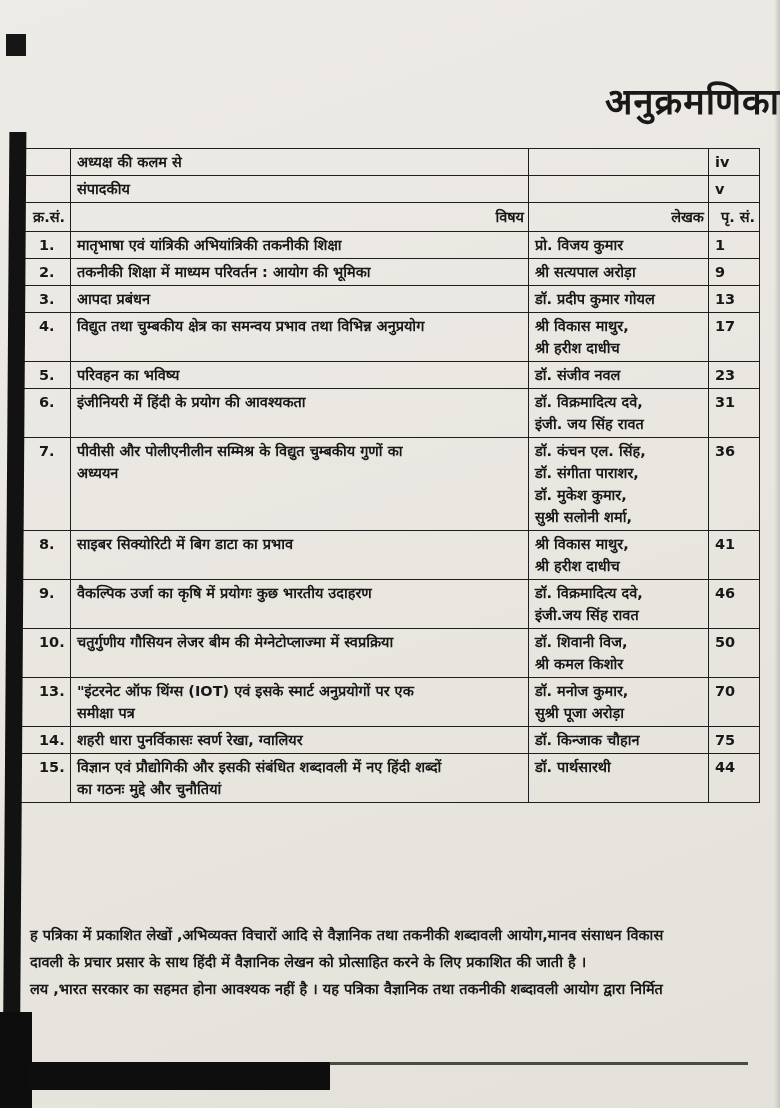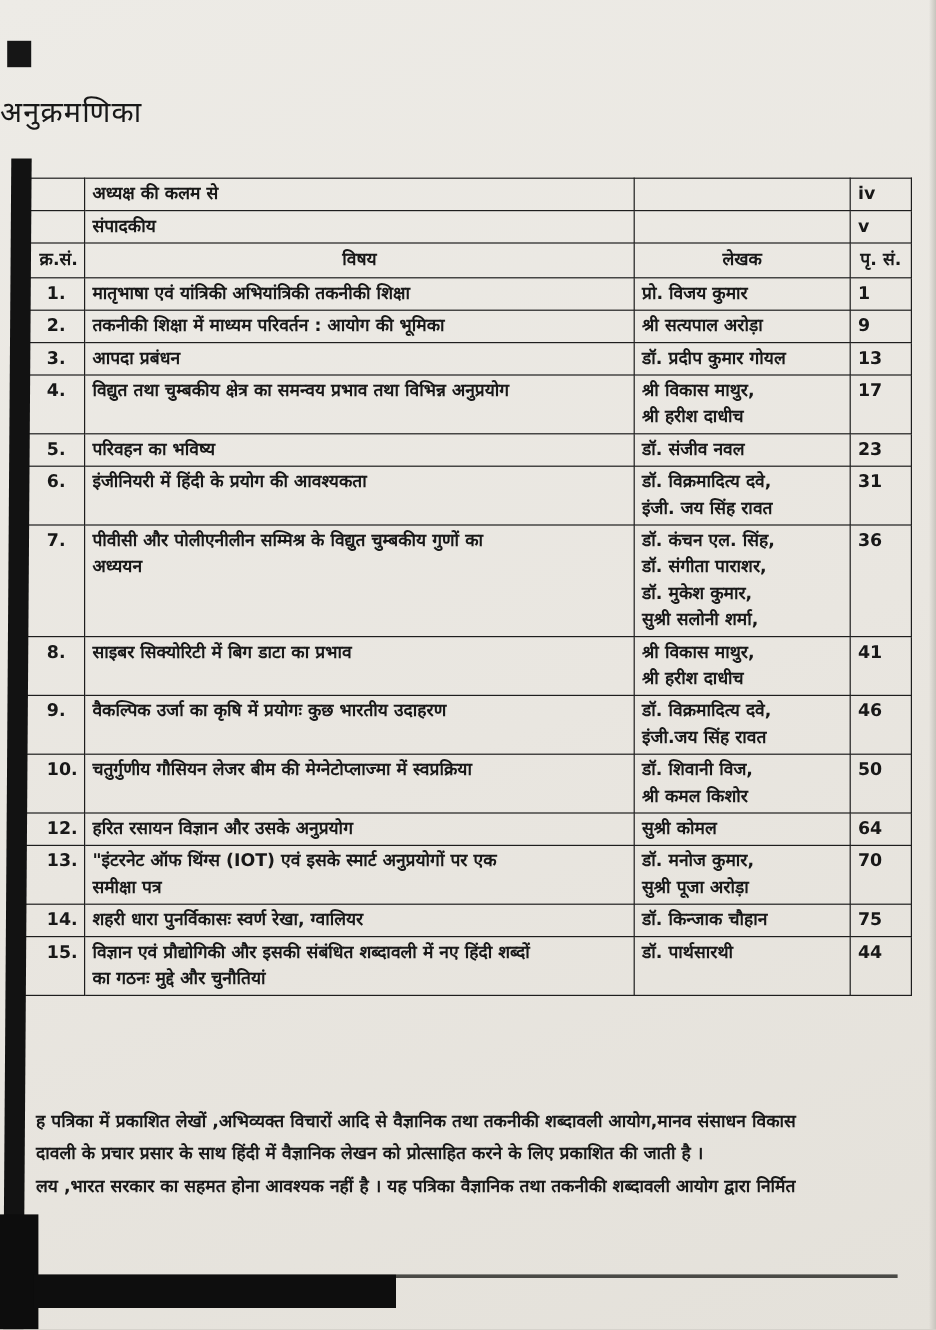--- a/index.html
+++ b/index.html
@@ -15,38 +15,38 @@
   
   .strip-left{position:absolute;left:6px;top:132px;width:17px;height:976px;background:#121212;transform:skewX(-.4deg);z-index:5;}
   .strip-left-wide{position:absolute;left:0;top:1012px;width:32px;height:96px;background:#0d0d0d;z-index:5;}
   .mark-topleft{position:absolute;left:6px;top:34px;width:20px;height:22px;background:#161616;z-index:5;}
   .strip-bottom{position:absolute;left:28px;top:1062px;width:302px;height:28px;background:#0e0e0e;z-index:5;}
   .line-bottom{position:absolute;left:330px;top:1062px;width:418px;height:3px;background:#4a4a46;z-index:5;}
   .edge-right{position:absolute;right:0;top:0;width:6px;height:1108px;background:linear-gradient(to left,#c7c4bd,rgba(0,0,0,0));}
 
   .title{
     position:absolute;top:76px;left:0;width:100%;
-    text-align:left;font-size:24px;font-weight:400;letter-spacing:1px;
+    text-align:right;font-size:36px;font-weight:700;letter-spacing:1px;
   }
 
   table.toc{
     position:absolute;left:18px;top:148px;width:741px;
     border-collapse:collapse;table-layout:fixed;
     background:transparent;
   }
   .toc td,.toc th{
     border:1.6px solid #1e1e1e;
     padding:2px 6px;
     vertical-align:top;
     font-size:14.5px;line-height:22px;
     font-weight:600;
     white-space:pre-line;
     overflow:hidden;
   }
-  .toc th{font-weight:700;text-align:center;padding:3px 4px;}
+  .toc th{font-weight:700;text-align:right;padding:3px 4px;}
   .c-sno{width:52px;}
   .c-sub{width:458px;}
   .c-auth{width:180px;}
   .c-page{width:51px;}
   td.c-sno{padding-left:20px;font-weight:700;}
   th.c-sno{text-align:left;padding-left:14px;}
   td.c-page{text-align:left;font-weight:700;}
   .front td.c-sub{font-weight:700;}
 
   .footer-note{
@@ -161,26 +161,20 @@
         <td class="c-page">46</td>
       </tr>
       <tr>
         <td class="c-sno">10.</td>
         <td class="c-sub">चतुर्गुणीय गौसियन लेजर बीम की मेग्नेटोप्लाज्मा में स्वप्रक्रिया</td>
         <td class="c-auth">डॉ. शिवानी विज,
 श्री कमल किशोर</td>
         <td class="c-page">50</td>
       </tr>
       <tr>
-        <td class="c-sno">12.</td>
-        <td class="c-sub">हरित रसायन विज्ञान और उसके अनुप्रयोग</td>
-        <td class="c-auth">सुश्री कोमल</td>
-        <td class="c-page">64</td>
-      </tr>
-      <tr>
         <td class="c-sno">13.</td>
         <td class="c-sub">"इंटरनेट ऑफ थिंग्स (IOT) एवं इसके स्मार्ट अनुप्रयोगों पर एक
 समीक्षा पत्र</td>
         <td class="c-auth">डॉ. मनोज कुमार,
 सुश्री पूजा अरोड़ा</td>
         <td class="c-page">70</td>
       </tr>
       <tr>
         <td class="c-sno">14.</td>
         <td class="c-sub">शहरी धारा पुनर्विकासः स्वर्ण रेखा, ग्वालियर</td>

